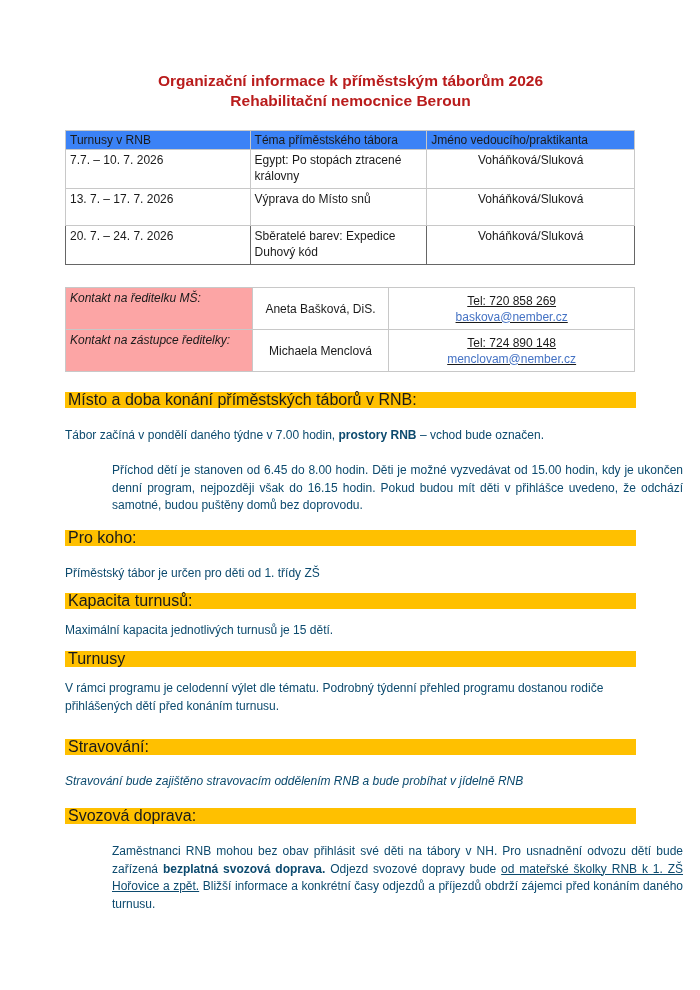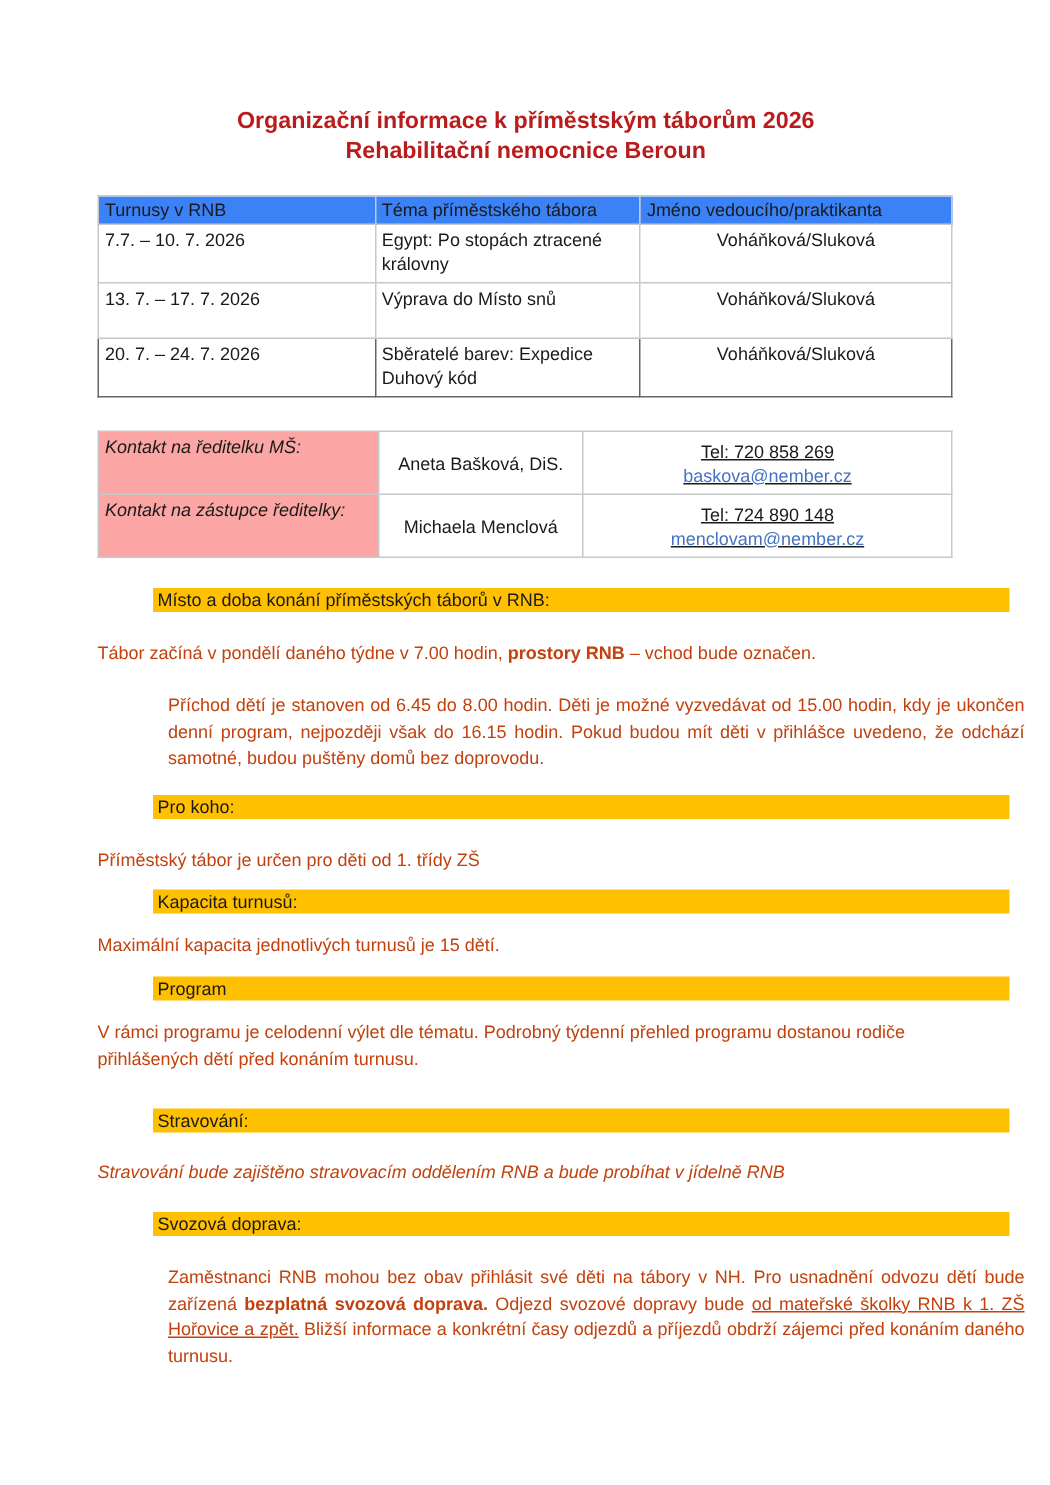--- a/index.html
+++ b/index.html
@@ -87,33 +87,32 @@
     }
     .email { color: #4472c4; }
     table.kontakty tr.k2 td { border-top: 1px solid #777; }
 
     .bar {
       position: absolute;
       left: 0;
       width: 571px;
       height: 16px;
       background: #ffc000;
-      font-size: 12px;
+      font-size: 16px;
       line-height: 16px;
       padding-left: 3px;
       box-sizing: border-box;
-      margin-left: 37px;
     }
     .para {
       position: absolute;
       left: 0;
       width: 571px;
       font-size: 12px;
       line-height: 17.5px;
-      color: #c2410c;
+      color: #0c4a6e;
     }
     .para.justify { text-align: justify; margin-left: 47px; }
     .para.justify.last-left { text-align-last: left; }
     b { font-weight: bold; }
     u { text-decoration: underline; }
   </style>
 </head>
 <body>
 
 <div class="page">
@@ -180,21 +179,21 @@
   <div class="bar" style="top:392px;">Místo a doba konání příměstských táborů v RNB:</div>
   <div class="para" style="top:427px;"><span>Tábor začíná v pondělí daného týdne v 7.00 hodin, </span><b>prostory RNB</b><span> – vchod bude označen.</span></div>
   <div class="para justify last-left" style="top:462px;">Příchod dětí je stanoven od 6.45 do 8.00 hodin. Děti je možné vyzvedávat od 15.00 hodin, kdy je ukončen denní program, nejpozději však do 16.15 hodin. Pokud budou mít děti v přihlášce uvedeno, že odchází samotné, budou puštěny domů bez doprovodu.</div>
 
   <div class="bar" style="top:530px;">Pro koho:</div>
   <div class="para" style="top:565px;">Příměstský tábor je určen pro děti od 1. třídy ZŠ</div>
 
   <div class="bar" style="top:593px;">Kapacita turnusů:</div>
   <div class="para" style="top:622px;">Maximální kapacita jednotlivých turnusů je 15 dětí.</div>
 
-  <div class="bar" style="top:651px;">Program</div>
+  <div class="bar" style="top:651px;">Turnusy</div>
   <div class="para" style="top:680px;">V rámci programu je celodenní výlet dle tématu. Podrobný týdenní přehled programu dostanou rodiče přihlášených dětí před konáním turnusu.</div>
 
   <div class="bar" style="top:739px;">Stravování:</div>
   <div class="para" style="top:773px;font-style:italic;">Stravování bude zajištěno stravovacím oddělením RNB a bude probíhat v jídelně RNB</div>
 
   <div class="bar" style="top:808px;">Svozová doprava:</div>
   <div class="para justify last-left" style="top:843px;"><span>Zaměstnanci RNB mohou bez obav přihlásit své děti na tábory v NH. Pro usnadnění odvozu dětí bude zařízená </span><b>bezplatná svozová doprava.</b><span> Odjezd svozové dopravy bude </span><u>od mateřské školky RNB k 1. ZŠ Hořovice a zpět.</u><span> Bližší informace a konkrétní časy odjezdů a příjezdů obdrží zájemci před konáním daného turnusu.</span></div>
 
 </div>
 

